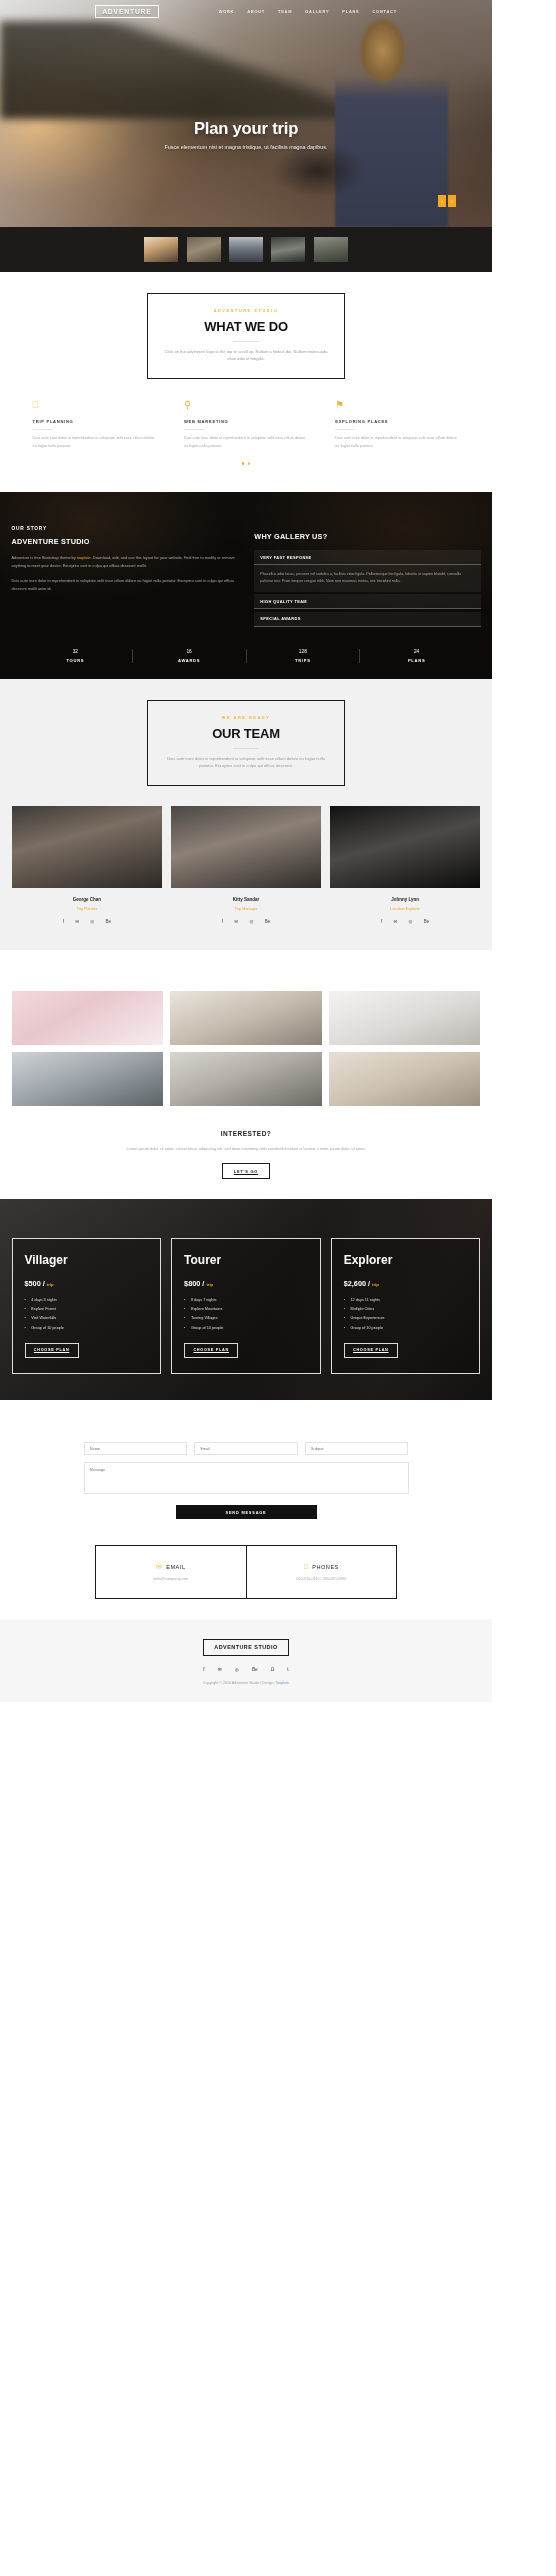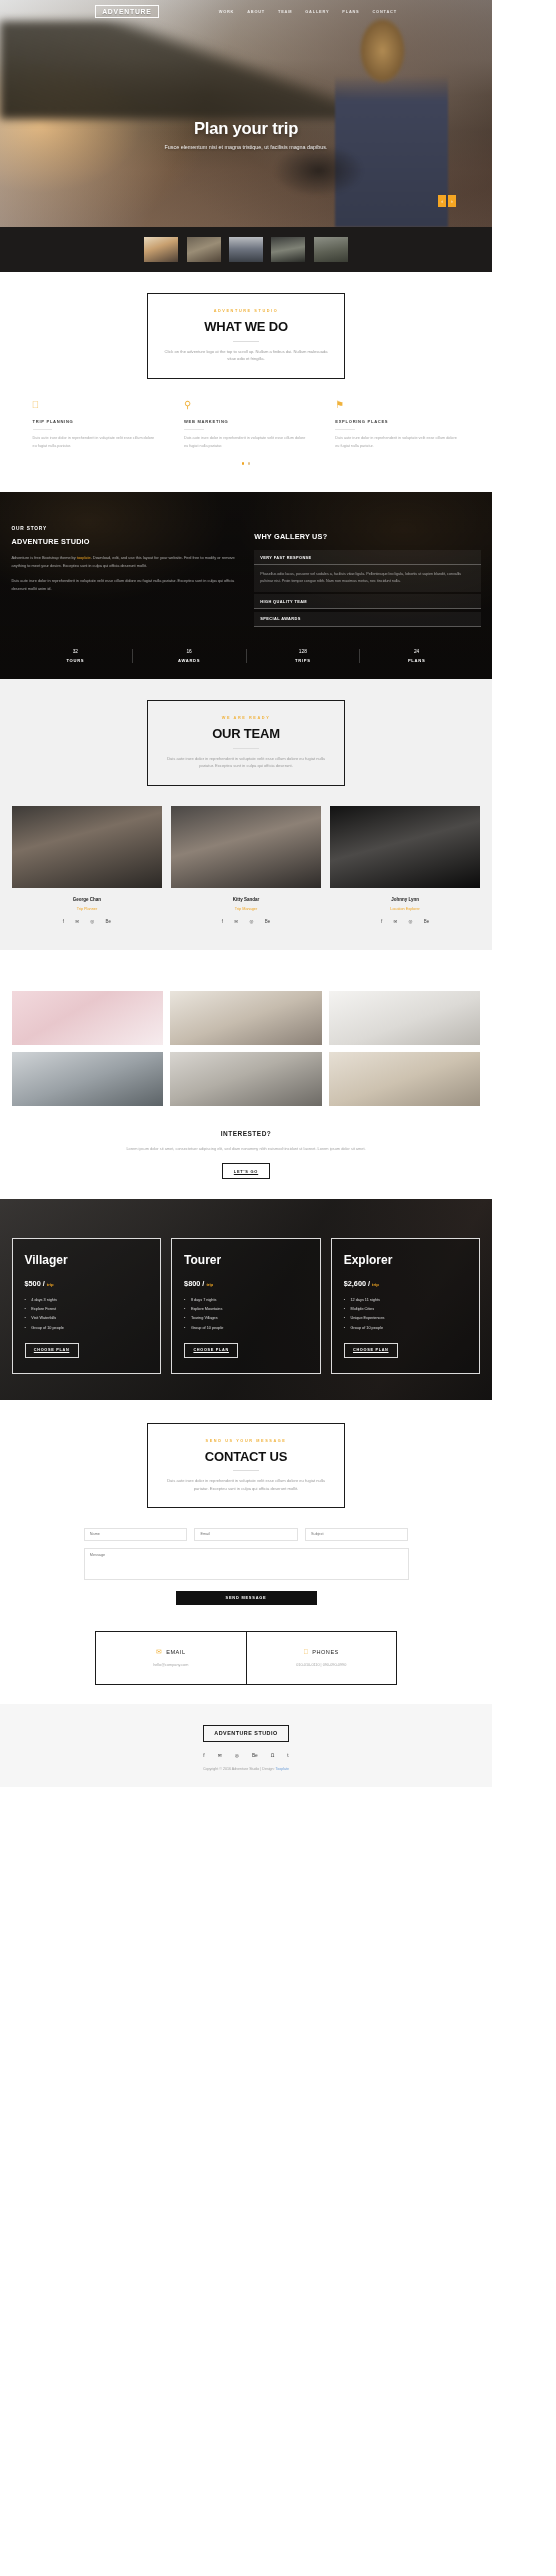--- a/index.html
+++ b/index.html
@@ -479,26 +479,20 @@
           <li>Multiple Cities</li>
           <li>Unique Experiences</li>
           <li>Group of 10 people</li>
         </ul>
         <a class="plan-btn" href="#">CHOOSE PLAN</a>
       </div>
     </div>
   </section>
 
   <section class="contact">
-    <div class="hcard">
-      <div class="eyebrow">SEND US YOUR MESSAGE</div>
-      <div class="h2">CONTACT US</div>
-      <div class="rule"></div>
-      <div class="hdesc">Duis aute irure dolor in reprehenderit in voluptate velit esse cillum dolore eu fugiat nulla pariatur. Excepteu sunt in culpa qui officia deserunt mollit.</div>
-    </div>
 
     <div class="form">
       <div class="row3">
         <input class="field" type="text" placeholder="Name" style="">
         <input class="field" type="text" placeholder="Email" style="">
         <input class="field" type="text" placeholder="Subject" style="">
       </div>
       <textarea class="area" placeholder="Message" style=""></textarea>
       <button class="submit">SEND MESSAGE</button>
     </div>

